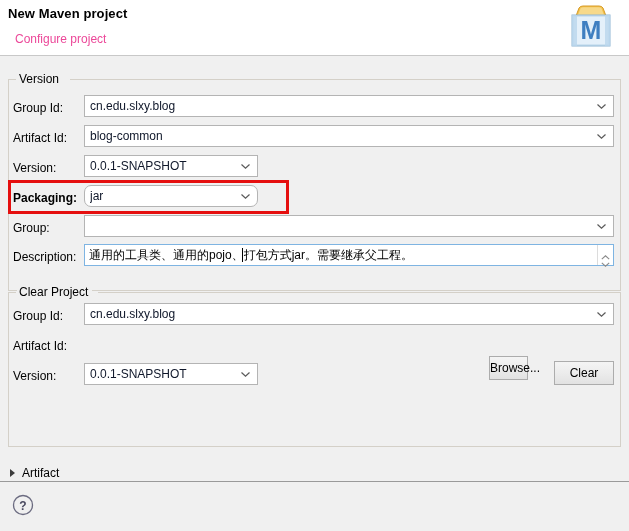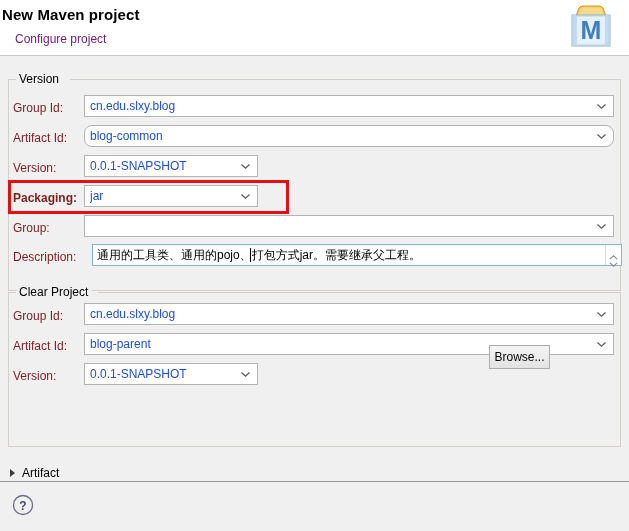--- a/index.html
+++ b/index.html
@@ -23,31 +23,31 @@
     position: absolute;
     left: 0; top: 0;
     width: 629px;
     height: 56px;
     background: #ffffff;
     border-bottom: 1px solid #c8c8c8;
     box-sizing: border-box;
   }
   .header-title {
     position: absolute;
-    left: 2px; top: 6px;
-    font-size: 15px;
+    left: 8px; top: 6px;
+    font-size: 13px;
     font-weight: bold;
     color: #000000;
     letter-spacing: 0.1px;
   }
   .header-sub {
     position: absolute;
     left: 15px; top: 32px;
     font-size: 12px;
-    color: #701a75;
+    color: #ec4899;
   }
   .maven-logo {
     position: absolute;
     right: 12px; top: 3px;
     width: 52px; height: 48px;
   }
 
   
   .body-area {
     position: absolute;
@@ -84,37 +84,37 @@
     padding: 0 4px 0 2px;
     font-size: 12px;
     color: #000000;
     white-space: nowrap;
   }
 
   
   .field-label {
     position: absolute;
     font-size: 12px;
-    color: #7f1d1d;
+    color: #000000;
     white-space: nowrap;
     text-align: left;
   }
   .combo {
     position: absolute;
     background: #ffffff;
     border: 1px solid #b4b4b4;
     box-sizing: border-box;
     height: 22px;
   }
   .combo .combo-text {
     position: absolute;
     left: 5px; top: 0;
     line-height: 20px;
     font-size: 12px;
-    color: #1d4ed8;
+    color: #0f172a;
     white-space: nowrap;
     overflow: hidden;
   }
   .combo .chev {
     position: absolute;
     right: 7px;
     top: 50%;
     margin-top: -2px;
     width: 9px; height: 5px;
   }
@@ -254,61 +254,61 @@
   <div class="combo" style="left:84px; top:39px; width:530px;">
     <div class="combo-text">cn.edu.slxy.blog</div>
     <span class="chev">
       <svg viewBox="0 0 9 5" width="9" height="5">
           <path d="M0.5 0.5 L4.5 4.2 L8.5 0.5" fill="none" stroke="#5a5a5a" stroke-width="1.2"></path>
         </svg>
     </span>
   </div>
 
   <div class="field-label" style="left:13px; top:75px;">Artifact Id:</div>
-  <div class="combo" style="left:84px; top:69px; width:530px;border-radius:8px;">
+  <div class="combo" style="left:84px; top:69px; width:530px;">
     <div class="combo-text">blog-common</div>
     <span class="chev">
       <svg viewBox="0 0 9 5" width="9" height="5">
           <path d="M0.5 0.5 L4.5 4.2 L8.5 0.5" fill="none" stroke="#5a5a5a" stroke-width="1.2"></path>
         </svg>
     </span>
   </div>
 
   <div class="field-label" style="left:13px; top:105px;">Version:</div>
   <div class="combo" style="left:84px; top:99px; width:174px;">
     <div class="combo-text">0.0.1-SNAPSHOT</div>
     <span class="chev">
       <svg viewBox="0 0 9 5" width="9" height="5">
           <path d="M0.5 0.5 L4.5 4.2 L8.5 0.5" fill="none" stroke="#5a5a5a" stroke-width="1.2"></path>
         </svg>
     </span>
   </div>
 
   <div class="field-label" style="left:13px; top:135px;font-weight:bold;">Packaging:</div>
-  <div class="combo" style="left:84px; top:129px; width:174px;">
+  <div class="combo" style="left:84px; top:129px; width:174px;border-radius:7px;">
     <div class="combo-text">jar</div>
     <span class="chev">
       <svg viewBox="0 0 9 5" width="9" height="5">
           <path d="M0.5 0.5 L4.5 4.2 L8.5 0.5" fill="none" stroke="#5a5a5a" stroke-width="1.2"></path>
         </svg>
     </span>
   </div>
 
   <div class="field-label" style="left:13px; top:165px;">Group:</div>
   <div class="combo" style="left:84px; top:159px; width:530px;">
     <div class="combo-text"></div>
     <span class="chev">
       <svg viewBox="0 0 9 5" width="9" height="5">
           <path d="M0.5 0.5 L4.5 4.2 L8.5 0.5" fill="none" stroke="#5a5a5a" stroke-width="1.2"></path>
         </svg>
     </span>
   </div>
 
   <div class="field-label" style="left:13px; top:194px;">Description:</div>
-  <div class="desc-wrap" style="left:84px; top:188px; width:530px;margin-left:8px;">
+  <div class="desc-wrap" style="left:84px; top:188px; width:530px;">
     <div class="desc-text">通用的工具类、通用的pojo、打包方式jar。需要继承父工程。</div>
     <div class="desc-caret" style="left:157px;"></div>
     <div class="spinner">
       <span class="sp-arrow" style="top:4px;">
         <svg viewBox="0 0 9 5" width="9" height="5">
             <path d="M0.8 4.2 L4.5 0.8 L8.2 4.2" fill="none" stroke="#8a8a8a" stroke-width="1.1"></path>
           </svg>
       </span>
       <span class="sp-arrow" style="top:11px;">
         <svg viewBox="0 0 9 5" width="9" height="5">
@@ -328,39 +328,32 @@
   <div class="combo" style="left:84px; top:247px; width:530px;">
     <div class="combo-text">cn.edu.slxy.blog</div>
     <span class="chev">
       <svg viewBox="0 0 9 5" width="9" height="5">
           <path d="M0.5 0.5 L4.5 4.2 L8.5 0.5" fill="none" stroke="#5a5a5a" stroke-width="1.2"></path>
         </svg>
     </span>
   </div>
 
   <div class="field-label" style="left:13px; top:283px;">Artifact Id:</div>
-  <div class="combo" style="left:84px; top:277px; width:530px;">
-    <div class="combo-text">blog-parent</div>
-    <span class="chev">
-      <svg viewBox="0 0 9 5" width="9" height="5">
-          <path d="M0.5 0.5 L4.5 4.2 L8.5 0.5" fill="none" stroke="#5a5a5a" stroke-width="1.2"></path>
-        </svg>
-    </span>
-  </div>
 
   <div class="field-label" style="left:13px; top:313px;">Version:</div>
   <div class="combo" style="left:84px; top:307px; width:174px;">
     <div class="combo-text">0.0.1-SNAPSHOT</div>
     <span class="chev">
       <svg viewBox="0 0 9 5" width="9" height="5">
           <path d="M0.5 0.5 L4.5 4.2 L8.5 0.5" fill="none" stroke="#5a5a5a" stroke-width="1.2"></path>
         </svg>
     </span>
   </div>
-  <div class="btn" style="left:489px; top:289px; width:61px;">Browse...</div>
+  <div class="btn" style="left:489px; top:300px; width:39px;">Browse...</div>
+  <div class="btn" style="left:554px; top:305px; width:60px;">Clear</div>
 
   <div class="advanced">
     <span class="adv-triangle"></span>
     <span class="adv-label">Artifact</span>
   </div>
 
 </div>
 
 <div class="highlight-rect" style="left:8px; top:180px; width:281px; height:34px;"></div>
 

